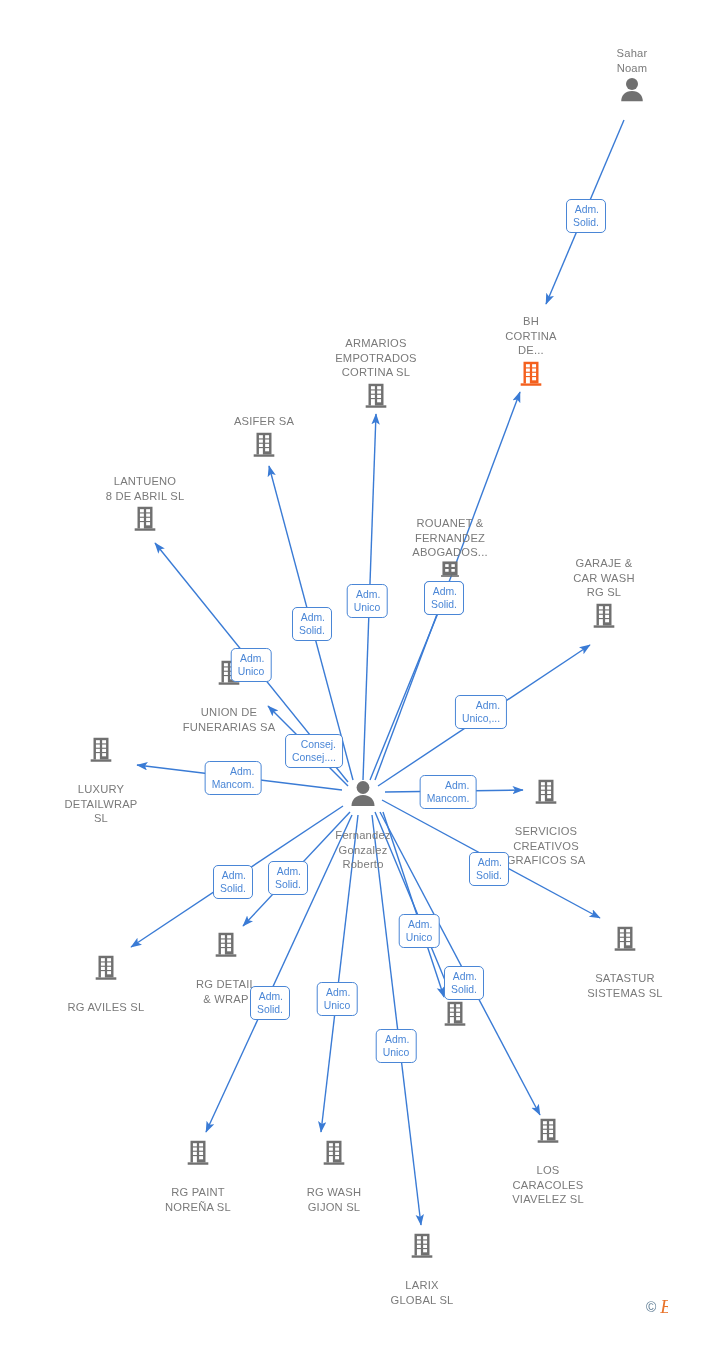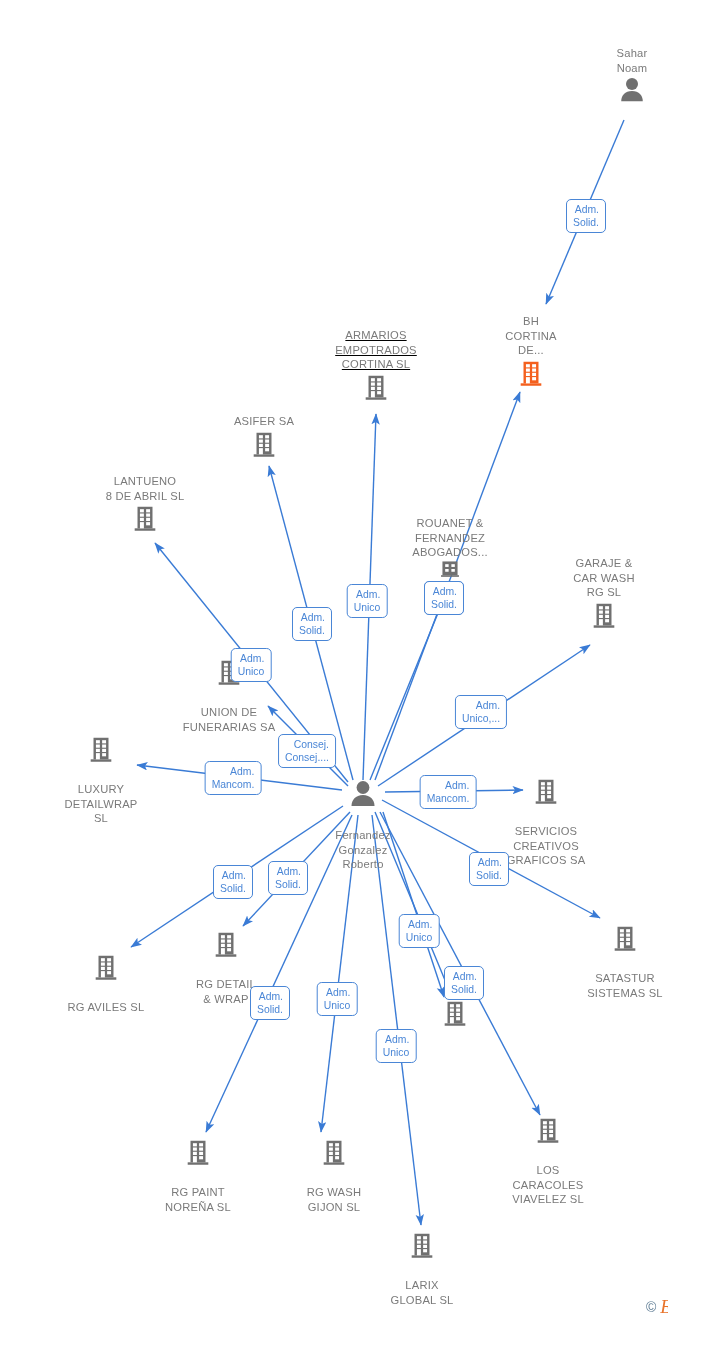--- a/index.html
+++ b/index.html
@@ -139,21 +139,21 @@
           <rect x="10.6" y="6.6" width="4.2" height="3.4" fill="#ffffff"></rect>
           <rect x="17.2" y="6.6" width="4.2" height="3.4" fill="#ffffff"></rect>
           <rect x="10.6" y="11.2" width="4.2" height="3.4" fill="#ffffff"></rect>
           <rect x="17.2" y="11.2" width="4.2" height="3.4" fill="#ffffff"></rect>
           <rect x="10.6" y="15.8" width="4.2" height="3.4" fill="#ffffff"></rect>
           <rect x="17.2" y="15.8" width="4.2" height="3.4" fill="#ffffff"></rect>
           <rect x="10.6" y="20.4" width="4.2" height="6.6" fill="#ffffff"></rect>
           <rect x="17.2" y="20.4" width="4.2" height="3.4" fill="#ffffff"></rect>
         </svg>
       </div>
-      <div class="node label-above" style="left: 376px; top: 328px; text-decoration: underline;">
+      <div class="node label-above" style="left: 376px; top: 336px;">
         <div class="node-label">ARMARIOS
 EMPOTRADOS
 CORTINA SL</div>
         <svg width="30" height="30" viewBox="0 0 32 32" class="node-icon">
           <path d="M8 4 H24 V27 H8 Z" fill="#707070"></path>
           <rect x="5" y="27" width="22" height="2.6" fill="#707070"></rect>
           <rect x="10.6" y="6.6" width="4.2" height="3.4" fill="#ffffff"></rect>
           <rect x="17.2" y="6.6" width="4.2" height="3.4" fill="#ffffff"></rect>
           <rect x="10.6" y="11.2" width="4.2" height="3.4" fill="#ffffff"></rect>
           <rect x="17.2" y="11.2" width="4.2" height="3.4" fill="#ffffff"></rect>
@@ -418,21 +418,21 @@
       <div class="edge-label" style="left: 367px; top: 601px;">Adm.
 Unico</div>
       <div class="edge-label" style="left: 312px; top: 624px;">Adm.
 Solid.</div>
       <div class="edge-label" style="left: 251px; top: 665px;">Adm.
 Unico</div>
       <div class="edge-label" style="left: 444px; top: 598px;">Adm.
 Solid.</div>
       <div class="edge-label" style="left: 481px; top: 712px;">Adm.
 Unico,...</div>
-      <div class="edge-label" style="left: 307px; top: 751px;">Consej.
+      <div class="edge-label" style="left: 314px; top: 751px;">Consej.
 Consej....</div>
       <div class="edge-label" style="left: 233px; top: 778px;">Adm.
 Mancom.</div>
       <div class="edge-label" style="left: 448px; top: 792px;">Adm.
 Mancom.</div>
       <div class="edge-label" style="left: 489px; top: 869px;">Adm.
 Solid.</div>
       <div class="edge-label" style="left: 233px; top: 882px;">Adm.
 Solid.</div>
       <div class="edge-label" style="left: 288px; top: 878px;">Adm.

